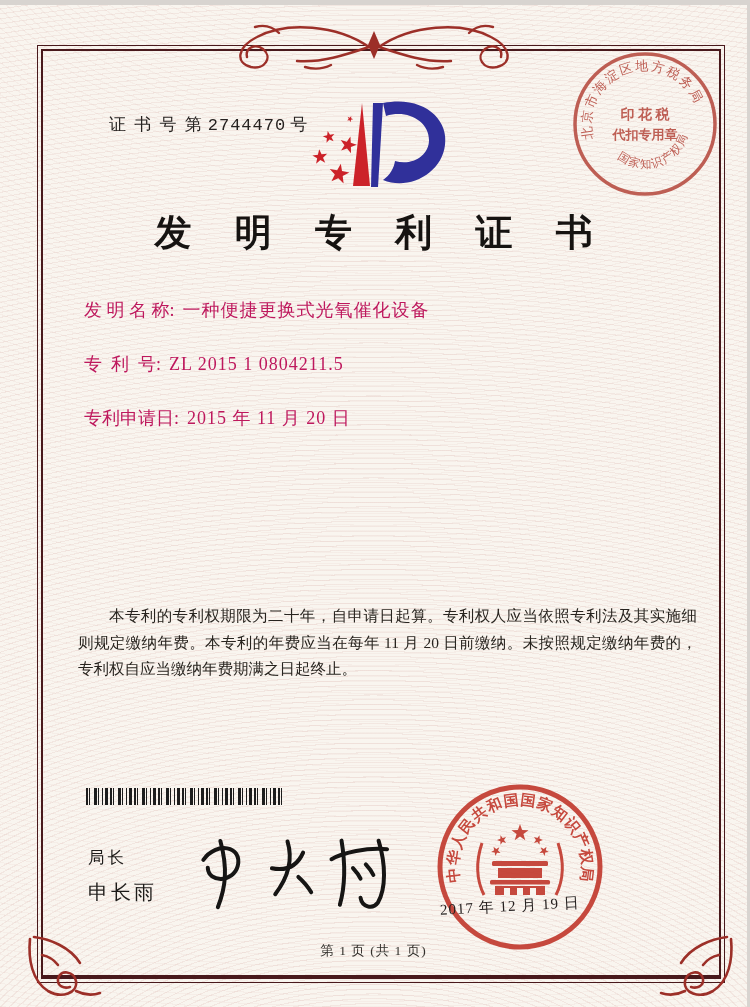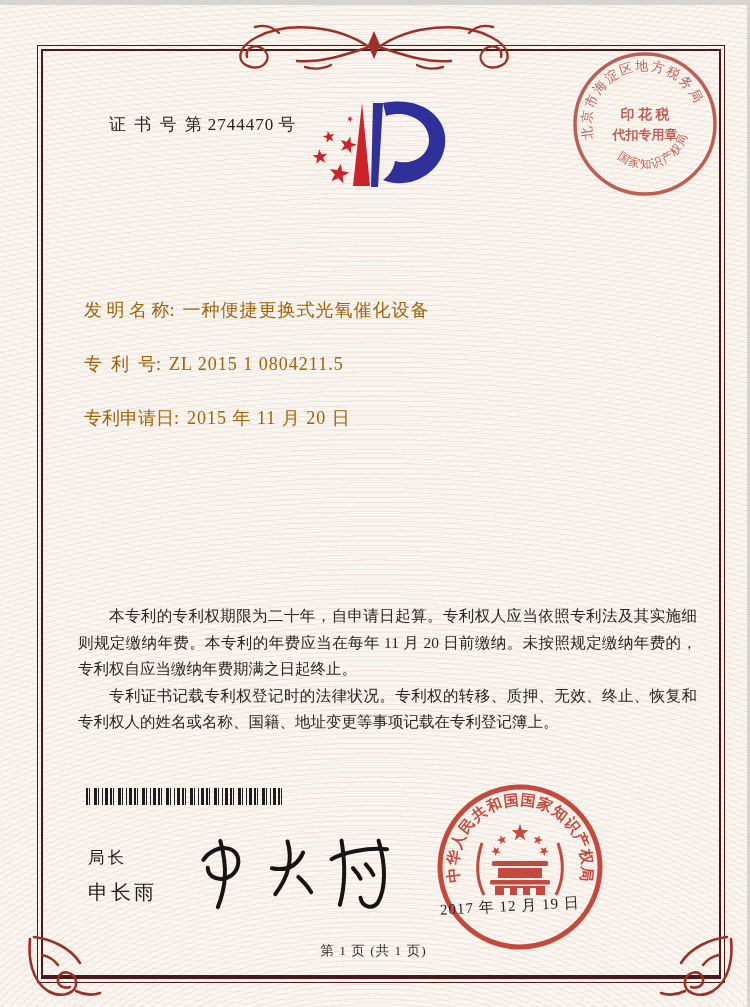--- a/index.html
+++ b/index.html
@@ -28,28 +28,28 @@
   }
   .frame-inner{
     position:absolute;inset:3px;
     border:2.5px solid #49191c;border-bottom-width:4px;
   }
   .abs{position:absolute;}
   .cert-no{
     left:84px;top:88px;font-size:17px;letter-spacing:2px;color:#262220;
     white-space:pre;
   }
-  .cert-no .num{letter-spacing:1px;padding:0 4px;}
+  .cert-no .num{letter-spacing:1px;padding:0 4px;font-family:Liberation Mono, monospace;}
   .title{
     left:0;right:0;top:203px;text-align:center;
     font-size:37px;font-weight:bold;letter-spacing:17px;text-indent:17px;
     color:#161311;white-space:pre;
   }
   .fields{left:84px;top:293px;right:50px;}
-  .field{margin-bottom:29px;font-size:18px;line-height:25px;color:#a16207;}
+  .field{margin-bottom:29px;font-size:18px;line-height:25px;color:#be185d;}
   .flabel{white-space:pre;font-weight:500;}
   .fvalue{white-space:pre;margin-left:8px;letter-spacing:1px;}
   .bodytext{left:78px;right:50px;top:598px;font-size:15.5px;line-height:26.5px;
     text-align:justify;color:#28241f;}
   .bodytext p{margin:0;text-indent:2em;}
   .barcode{
     left:86px;top:783px;width:196px;height:17px;
     background:repeating-linear-gradient(90deg,
       #1d1d1d 0 2px, rgba(0,0,0,0) 2px 3px,
       #1d1d1d 3px 4px, rgba(0,0,0,0) 4px 8px,
@@ -142,36 +142,36 @@
       <polygon points="0,-10 2.35,-3.24 9.51,-3.09 3.8,1.24 5.88,8.09 0,4 -5.88,8.09 -3.8,1.24 -9.51,-3.09 -2.35,-3.24" transform="translate(36,42) scale(0.62) rotate(-12)"></polygon>
       <polygon points="0,-10 2.35,-3.24 9.51,-3.09 3.8,1.24 5.88,8.09 0,4 -5.88,8.09 -3.8,1.24 -9.51,-3.09 -2.35,-3.24" transform="translate(55,50) scale(0.88) rotate(16)"></polygon>
       <polygon points="0,-10 2.35,-3.24 9.51,-3.09 3.8,1.24 5.88,8.09 0,4 -5.88,8.09 -3.8,1.24 -9.51,-3.09 -2.35,-3.24" transform="translate(27,62) scale(0.78) rotate(-6)"></polygon>
       <polygon points="0,-10 2.35,-3.24 9.51,-3.09 3.8,1.24 5.88,8.09 0,4 -5.88,8.09 -3.8,1.24 -9.51,-3.09 -2.35,-3.24" transform="translate(46,79) scale(1.05) rotate(10)"></polygon>
     </g>
     <polygon points="69,8 77,91 60,91" fill="#cc2229"></polygon>
     <polygon points="80,8 90,8 85,92 78,92" fill="#30309a"></polygon>
     <path d="M 90,8 C 130,0 156,24 152,50 C 149,78 116,96 90,85 C 97,80 101,73 102,66 C 119,71 136,61 136,45 C 136,26 114,14 93,21 Z" fill="#30309a"></path>
   </svg>
 
+  <div class="abs title">发 明 专 利 证 书</div>
 
   <div class="abs fields">
     <div class="field">
       <span class="flabel">发 明 名 称:</span><span class="fvalue">一种便捷更换式光氧催化设备</span>
     </div>
     <div class="field">
       <span class="flabel">专  利  号:</span><span class="fvalue">ZL 2015 1 0804211.5</span>
     </div>
     <div class="field">
       <span class="flabel">专利申请日:</span><span class="fvalue">2015 年 11 月 20 日</span>
     </div>
   </div>
 
   <div class="abs bodytext">
     <p>本专利的专利权期限为二十年，自申请日起算。专利权人应当依照专利法及其实施细则规定缴纳年费。本专利的年费应当在每年 11 月 20 日前缴纳。未按照规定缴纳年费的，专利权自应当缴纳年费期满之日起终止。</p>
-    <p>专利证书记载专利权登记时的法律状况。专利权的转移、质押、无效、终止、恢复和专利权人的姓名或名称、国籍、地址变更等事项记载在专利登记簿上。</p>
   </div>
 
   <div class="abs barcode"></div>
 
   <div class="abs sig-title">局长</div>
   <div class="abs sig-name">申长雨</div>
 
   <svg class="abs autograph" width="210" height="98" viewBox="0 0 210 98">
     <g fill="none" stroke="#161514" stroke-width="4" stroke-linecap="round" stroke-linejoin="round">
       <path d="M 30,16 C 36,44 33,62 24,82"></path>

